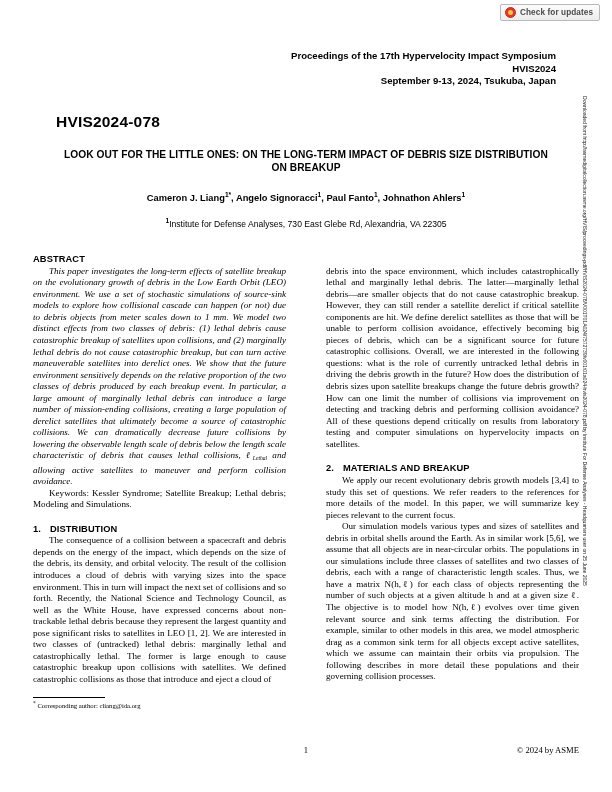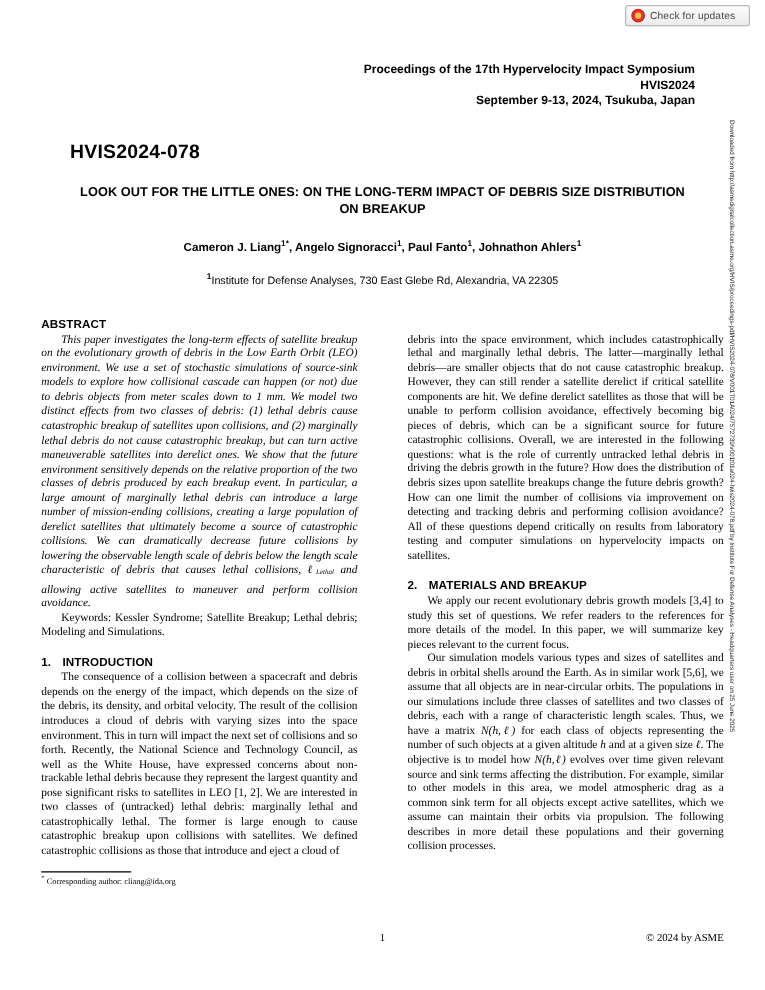--- a/index.html
+++ b/index.html
@@ -54,20 +54,21 @@
     height: 5px;
     border-radius: 50%;
     background: #f2c744;
   }
   .updates-badge .badge-label {
     font-family: "Liberation Sans", sans-serif;
     font-size: 8.2px;
     color: #4a4a4a;
     white-space: nowrap;
     letter-spacing: 0.1px;
+    font-weight: bold;
   }
 
   
   .conf-header {
     position: absolute;
     top: 50px;
     left: 56px;
     width: 500px;
     text-align: right;
     font-family: "Liberation Sans", sans-serif;
@@ -176,21 +177,21 @@
     text-indent: 0;
     margin-top: 12px;
   }
   .sub-l {
     font-style: italic;
   }
   .sub-l sub {
     font-size: 5.6px;
     vertical-align: -1.5px;
   }
-  .var { font-style: italic; }
+  .var { }
 
   
   .footnote-area {
     position: absolute;
     left: 33px;
     top: 697px;
     width: 253px;
   }
   .footnote-rule {
     width: 72px;
@@ -271,21 +272,21 @@
   </div>
 
   <div class="col col-left">
 
     <div class="sec-head">ABSTRACT</div>
 
     <p class="body-text abstract-text"><span>This paper investigates the long-term effects of satellite breakup on the evolutionary growth of debris in the Low Earth Orbit (LEO) environment. We use a set of stochastic simulations of source-sink models to explore how collisional cascade can happen (or not) due to debris objects from meter scales down to 1 mm. We model two distinct effects from two classes of debris: (1) lethal debris cause catastrophic breakup of satellites upon collisions, and (2) marginally lethal debris do not cause catastrophic breakup, but can turn active maneuverable satellites into derelict ones. We show that the future environment sensitively depends on the relative proportion of the two classes of debris produced by each breakup event. In particular, a large amount of marginally lethal debris can introduce a large number of mission-ending collisions, creating a large population of derelict satellites that ultimately become a source of catastrophic collisions. We can dramatically decrease future collisions by lowering the observable length scale of debris below the length scale characteristic of debris that causes lethal collisions, </span><span class="sub-l">ℓ<sub>Lethal</sub></span><span> and allowing active satellites to maneuver and perform collision avoidance.</span></p>
 
     <p class="keywords"><span>Keywords:</span> <span>Kessler Syndrome; Satellite Breakup; Lethal debris; Modeling and Simulations.</span></p>
 
-    <div class="sec-head sec-head-gap"><span class="num">1.</span><span>INTRODUCTION</span></div>
+    <div class="sec-head sec-head-gap"><span class="num">1.</span><span>DISTRIBUTION</span></div>
 
     <p class="body-text">The consequence of a collision between a spacecraft and debris depends on the energy of the impact, which depends on the size of the debris, its density, and orbital velocity. The result of the collision introduces a cloud of debris with varying sizes into the space environment. This in turn will impact the next set of collisions and so forth.   Recently, the National Science and Technology Council, as well as the White House, have expressed concerns about non-trackable lethal debris because they represent the largest quantity and pose significant risks to satellites in LEO [1, 2].   We are interested in two classes of (untracked) lethal debris: marginally lethal and catastrophically lethal. The former is large enough to cause catastrophic breakup upon collisions with satellites.   We defined catastrophic collisions as those that introduce and eject a cloud of</p>
 
   </div>
 
   <div class="col col-right">
 
     <div class="sec-head sec-head-gap" style="margin-top:0;visibility:hidden;height:0;overflow:hidden;"></div>
 
     <p class="body-text cont" style="visibility:hidden;height:0;margin:0;overflow:hidden;"></p>

